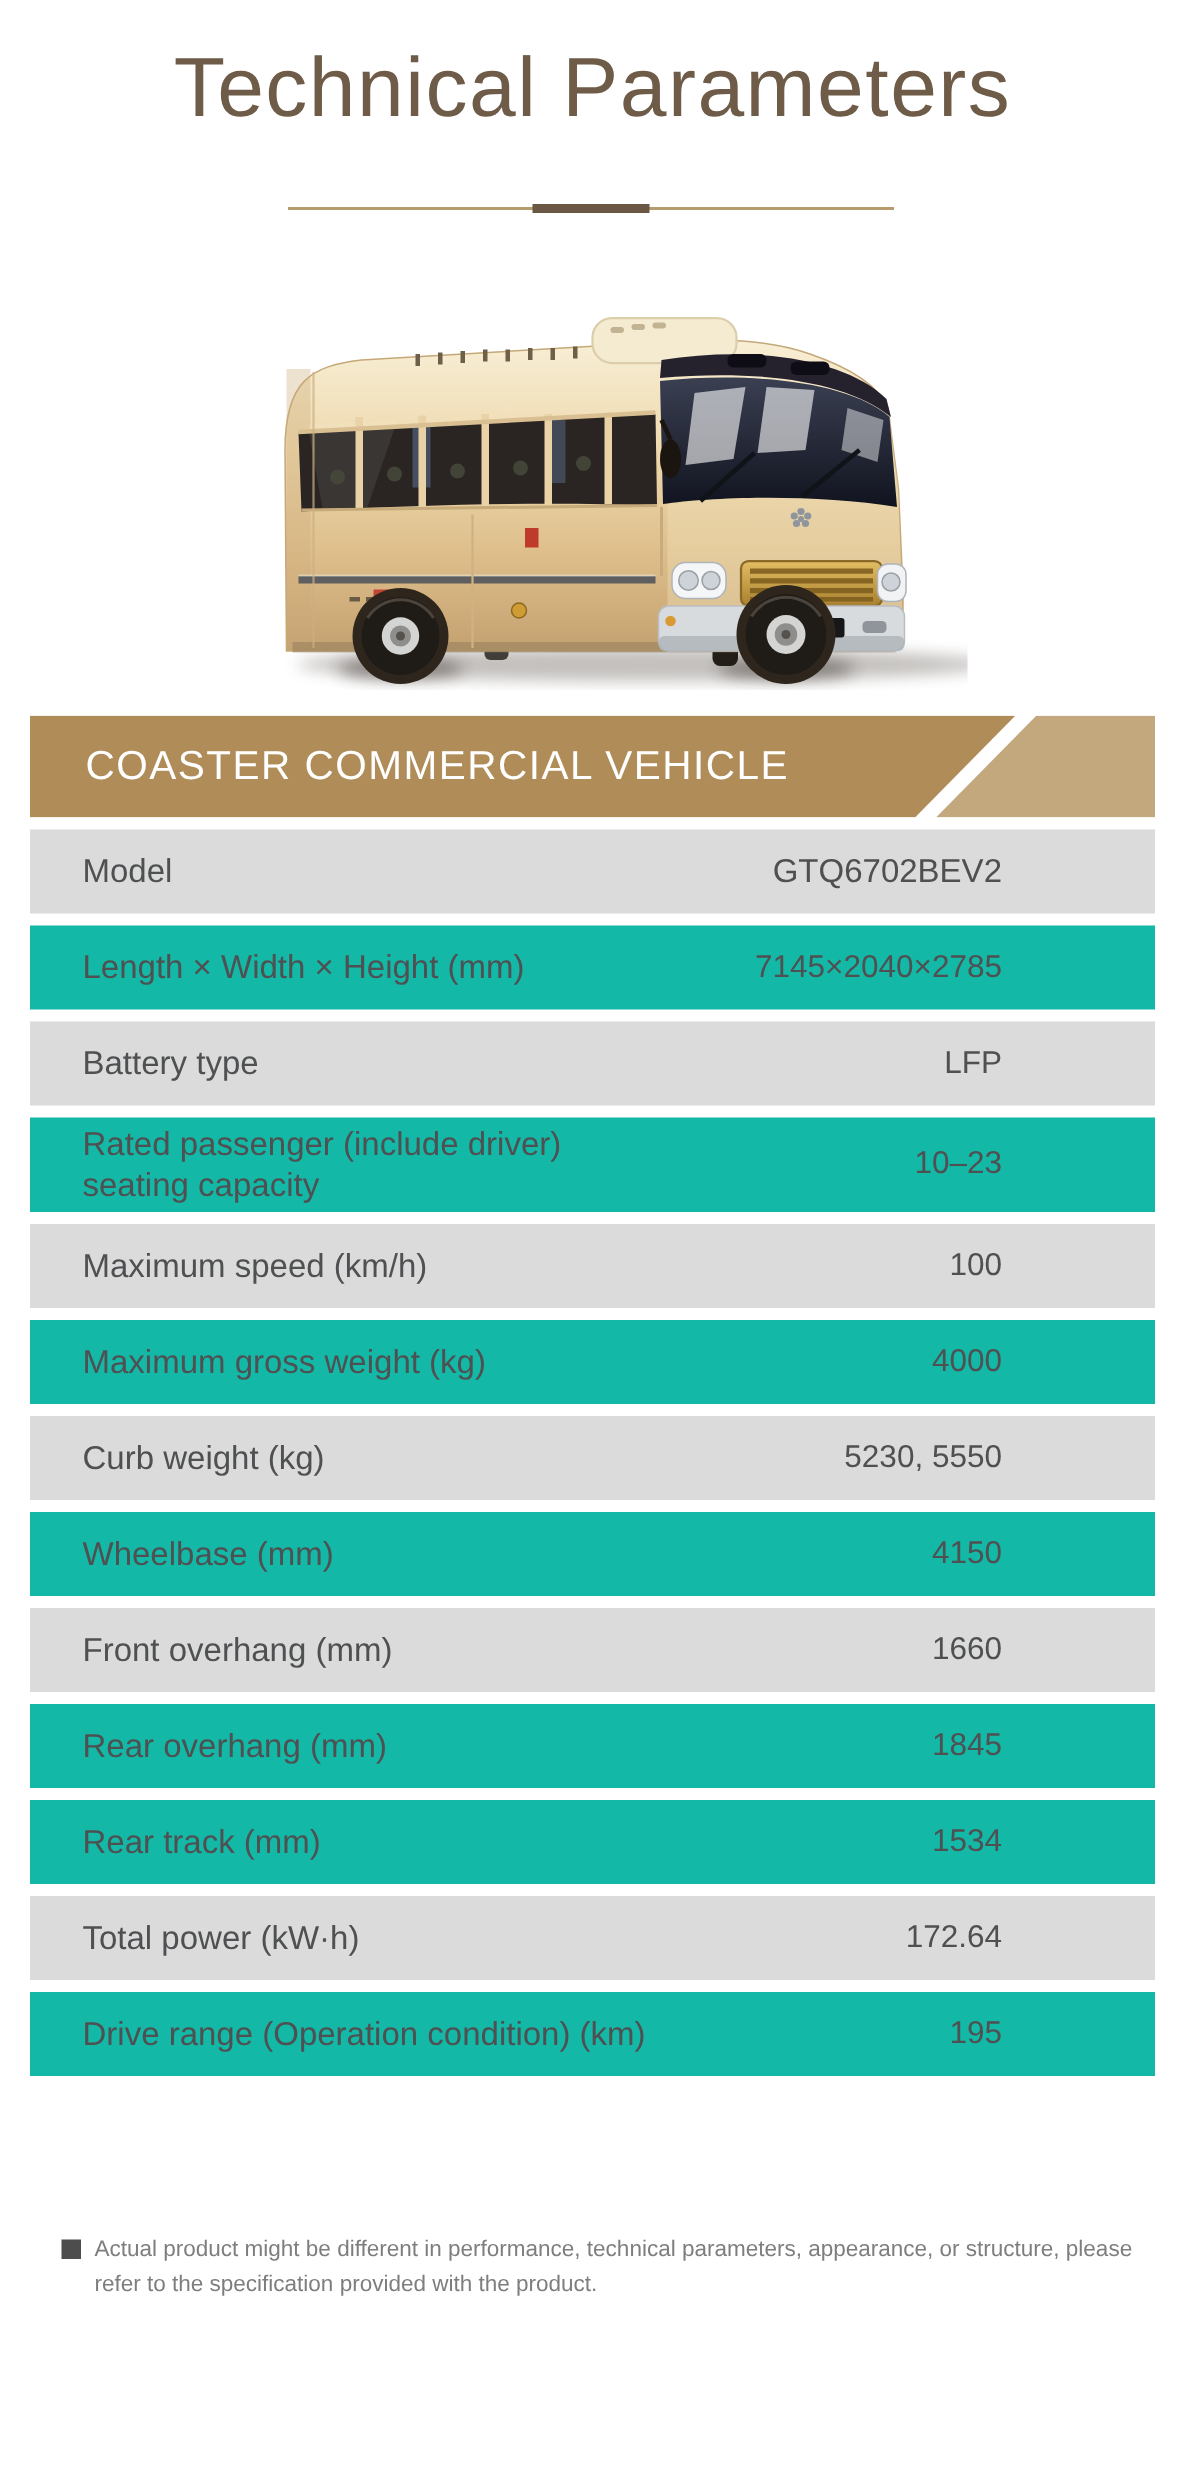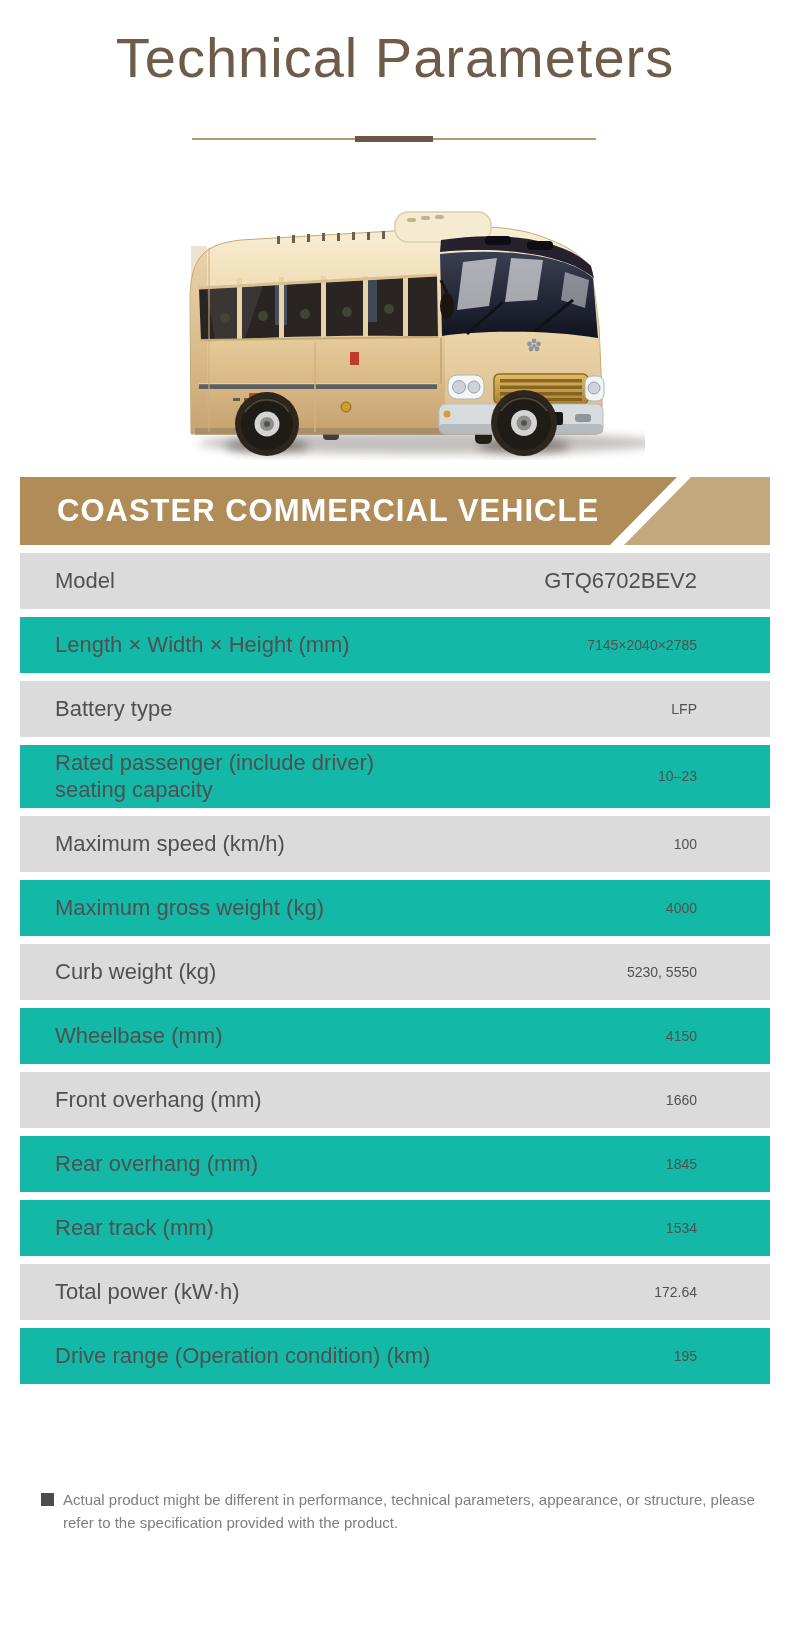--- a/index.html
+++ b/index.html
@@ -16,30 +16,30 @@
   
   .bus-wrap{position:absolute;top:188px;left:145px;width:500px;height:272px;}
 
   
   .banner{position:absolute;top:477px;left:20px;width:750px;height:68px;}
   .banner-main{position:absolute;left:0;top:0;width:100%;height:100%;background:#b08c58;
                clip-path:polygon(0 0, 657px 0, 590px 100%, 0 100%);}
   .banner-tail{position:absolute;left:0;top:0;width:100%;height:100%;background:#c3a87d;
                clip-path:polygon(671px 0, 100% 0, 100% 100%, 604px 100%);}
   .banner-label{position:absolute;left:37px;top:50%;transform:translateY(-50%);
-                color:#ffffff;font-size:31px;font-weight:700;letter-spacing:1px;white-space:nowrap;}
+                color:#ffffff;font-size:27px;font-weight:400;letter-spacing:1px;white-space:nowrap;}
 
   
   .spec-table{position:absolute;top:553px;left:20px;width:750px;}
   .spec-row{display:flex;justify-content:space-between;align-items:center;
-            min-height:56px;margin-bottom:8px;padding:4px 73px 4px 35px;box-sizing:border-box;gap:28px;}
+            min-height:56px;margin-bottom:8px;padding:4px 102px 4px 35px;box-sizing:border-box;gap:28px;}
   .spec-row.dark{background:#dbdbdb;}
   .spec-row.light{background:#14b8a6;}
   .spec-label{font-size:22px;color:#4e5052;max-width:520px;line-height:1.24;white-space:pre-line;}
-  .spec-value{font-size:14px;color:#4e5052;white-space:nowrap;text-align:right;padding-left:12px;}
+  .spec-value{font-size:21px;color:#4e5052;white-space:nowrap;text-align:right;padding-left:12px;}
   .spec-value.value-lg{font-size:22px;}
 
   
   .footnote{position:absolute;top:1489px;left:41px;width:716px;padding-left:22px;box-sizing:border-box;
             font-size:15px;line-height:1.5;color:#7e7e7e;}
   .bullet{position:absolute;left:0;top:4px;width:13px;height:13px;background:#4d4d4d;}
 </style>
 </head>
 <body>
 

